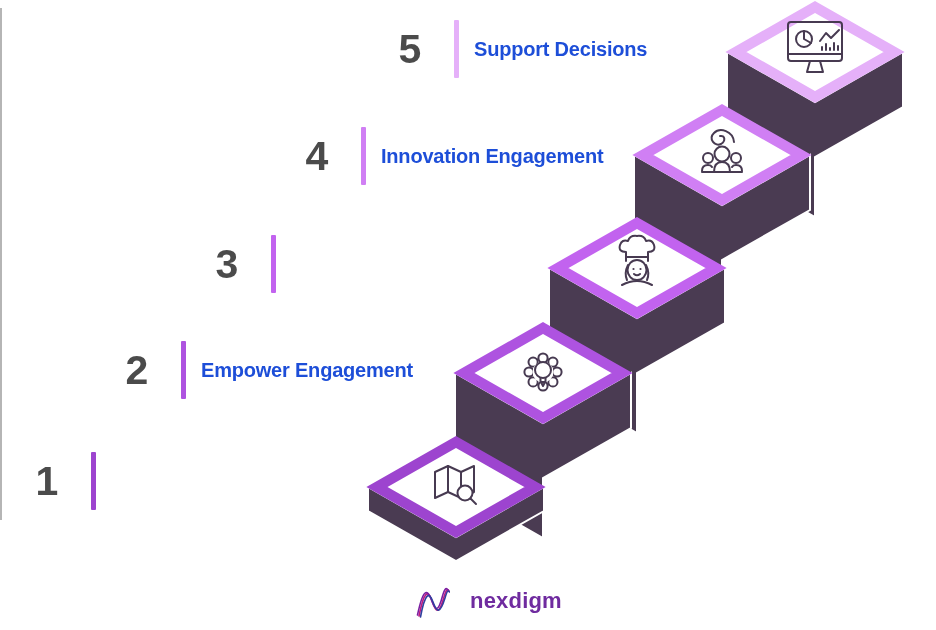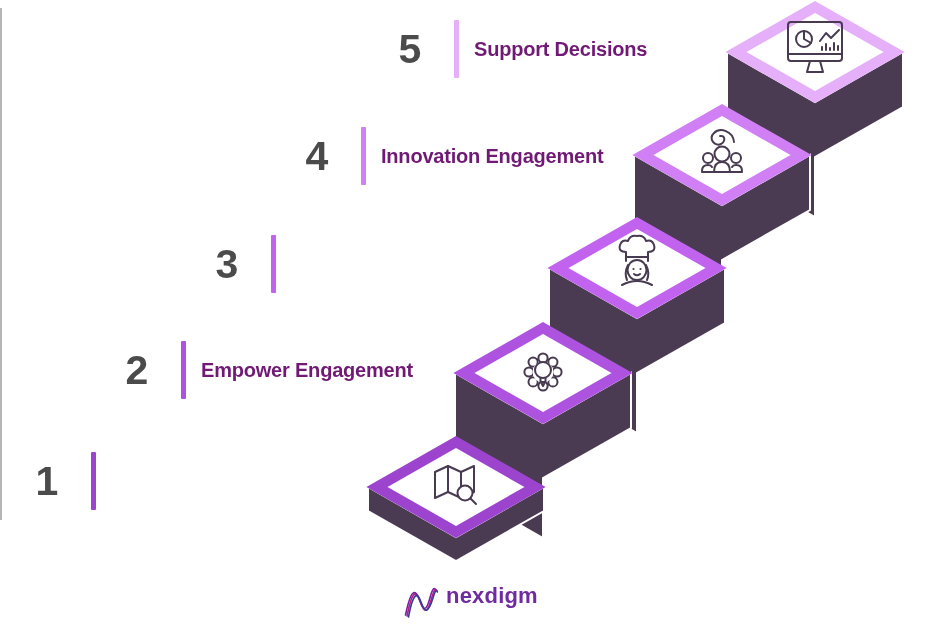--- a/index.html
+++ b/index.html
@@ -4,34 +4,34 @@
 <style>
   html,body{margin:0;padding:0;background:#fff;}
   .canvas{
     position:relative;width:936px;height:630px;background:#ffffff;overflow:hidden;
     font-family:"Liberation Sans",sans-serif;
   }
   .edge-line{position:absolute;left:0;top:8px;width:2px;height:512px;background:#b5b5b5;}
   .step-row{position:absolute;display:flex;align-items:center;height:60px;}
   .step-number{width:44px;text-align:center;font-size:41px;font-weight:bold;color:#4b4b4b;line-height:1;}
   .step-bar{width:5px;height:58px;margin-left:22px;border-radius:1px;background:#a64ad6;}
-  .step-label{margin-left:15px;font-size:20px;font-weight:bold;color:#701a75;letter-spacing:-0.2px;white-space:nowrap;text-align:center;}
+  .step-label{margin-left:15px;font-size:20px;font-weight:bold;color:#1d4ed8;letter-spacing:-0.2px;white-space:nowrap;text-align:center;}
   .row-1{left:25px;top:451px;}
   .row-2{left:115px;top:340px;}
   .row-3{left:205px;top:234px;}
   .row-4{left:295px;top:126px;}
   .row-5{left:388px;top:19px;}
   .stairs{position:absolute;left:0;top:0;}
   .dark-face{fill:#4a3b52;stroke:#ffffff;stroke-width:2;stroke-linejoin:miter;}
   .tile-base{fill:#ffffff;}
   .tile-frame{fill:#ffffff;stroke-width:10.5;stroke-linejoin:miter;}
   .icon{stroke:#473a51;stroke-width:2;fill:none;stroke-linecap:round;stroke-linejoin:round;}
   .icon .fillwhite{fill:#ffffff;}
   .icon .dot{fill:#473a51;stroke:none;}
-  .logo{position:absolute;left:404px;top:583px;display:flex;align-items:flex-start;gap:8px;}
+  .logo{position:absolute;left:416px;top:583px;display:flex;align-items:center;gap:20px;}
   .logo-text{font-size:22px;font-weight:bold;color:#6f2b9f;letter-spacing:0.2px;}
 </style>
 </head>
 <body>
 
 <div class="canvas">
 
   <div class="edge-line"></div>
 
   <svg class="stairs" width="936" height="630" viewBox="0 0 936 630">

